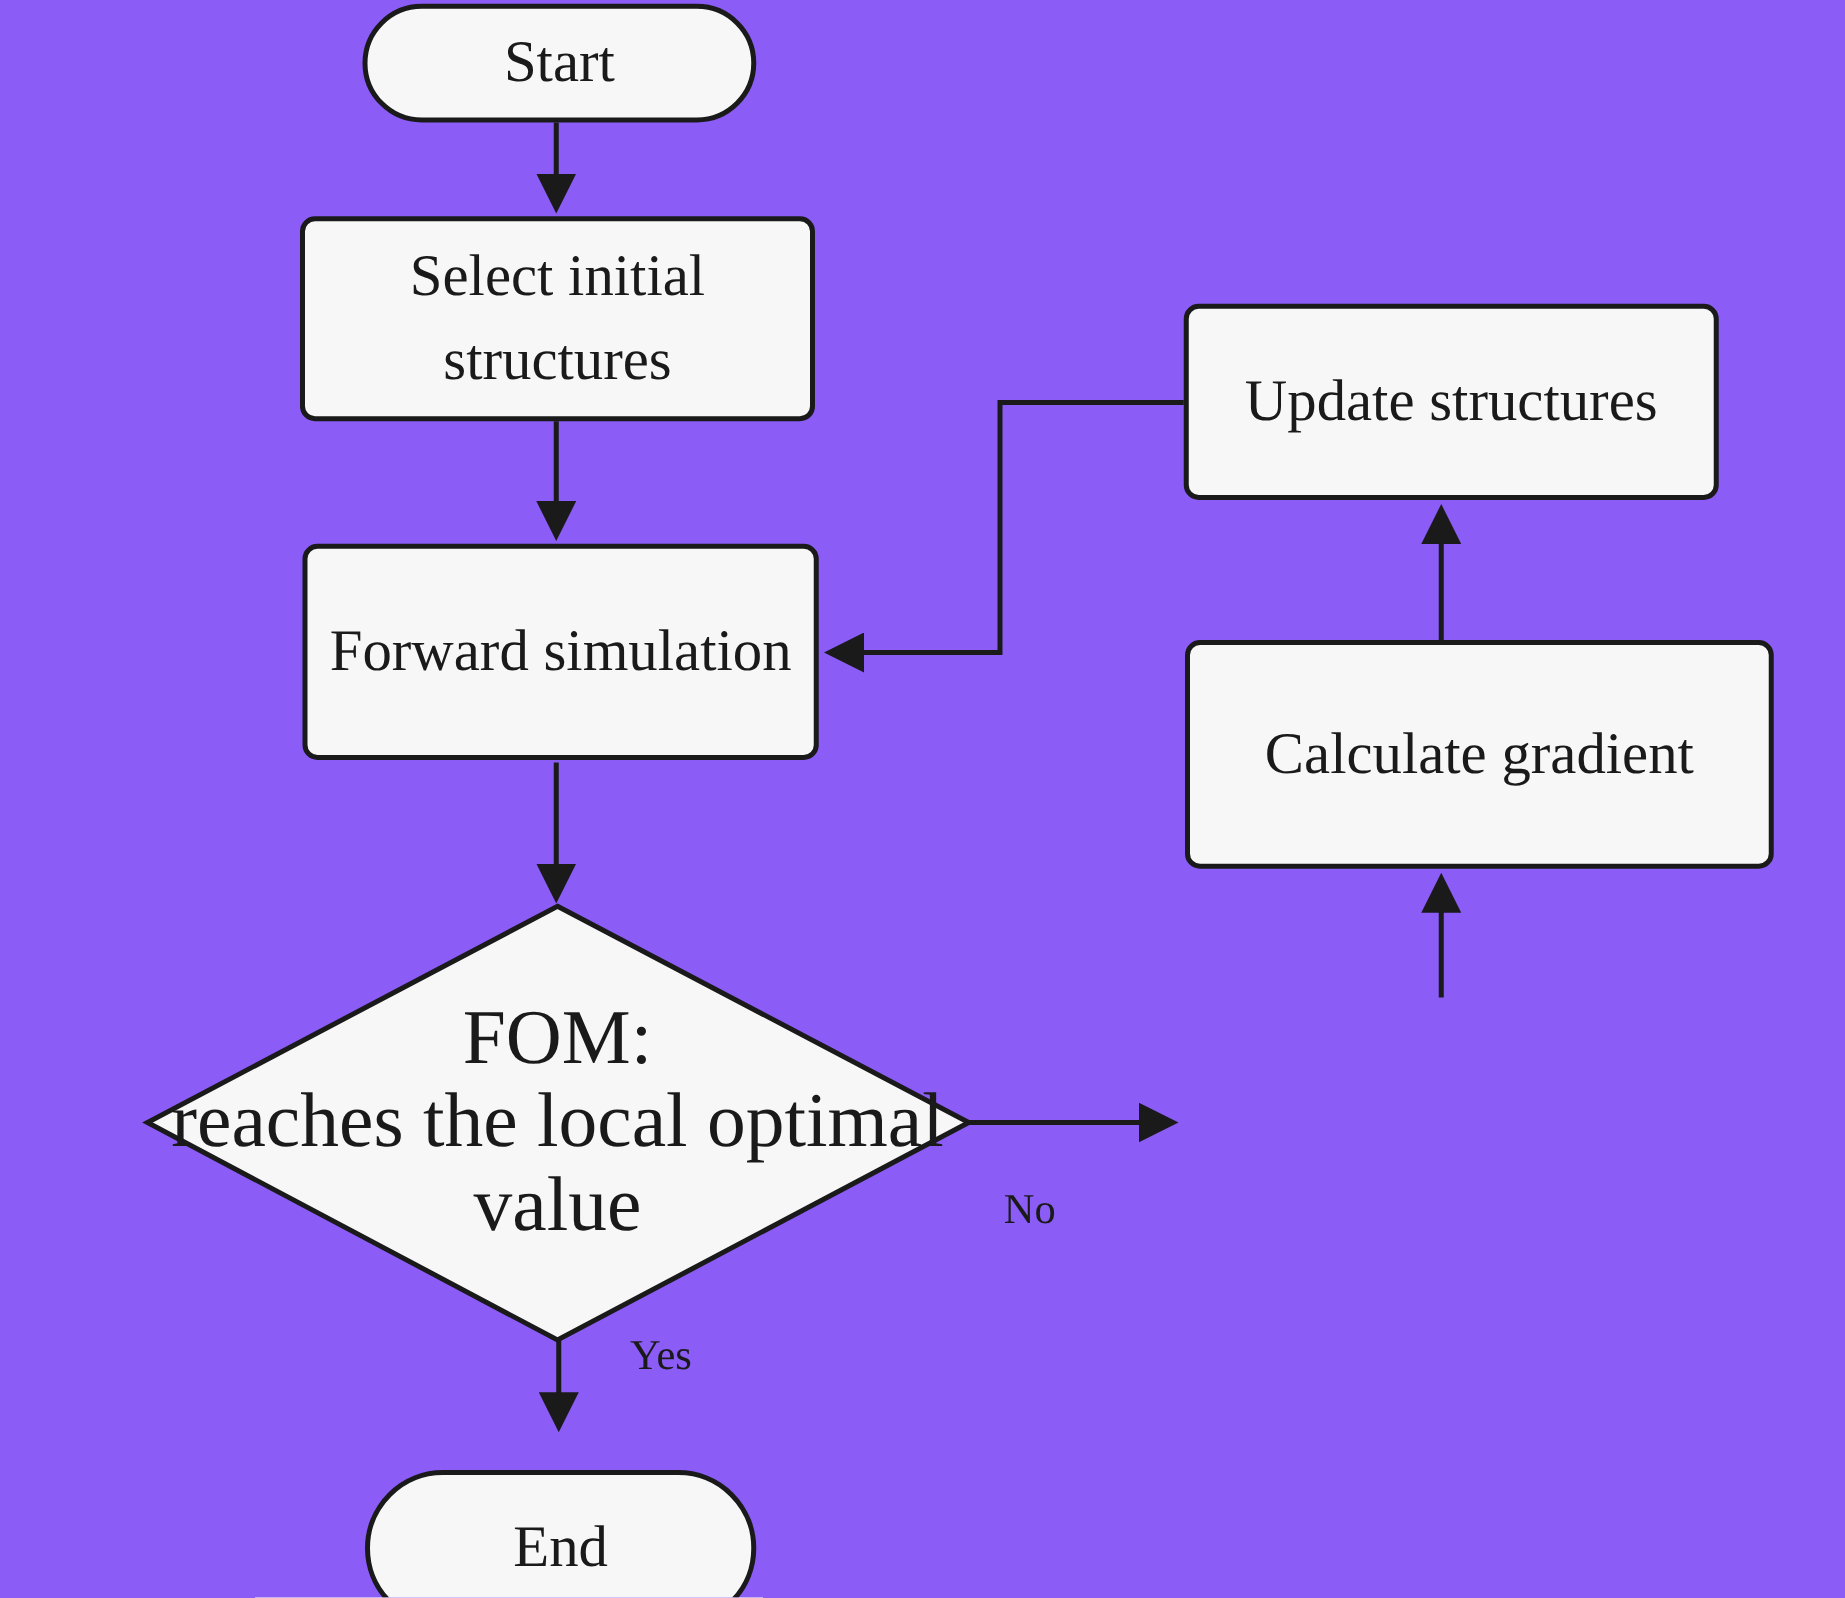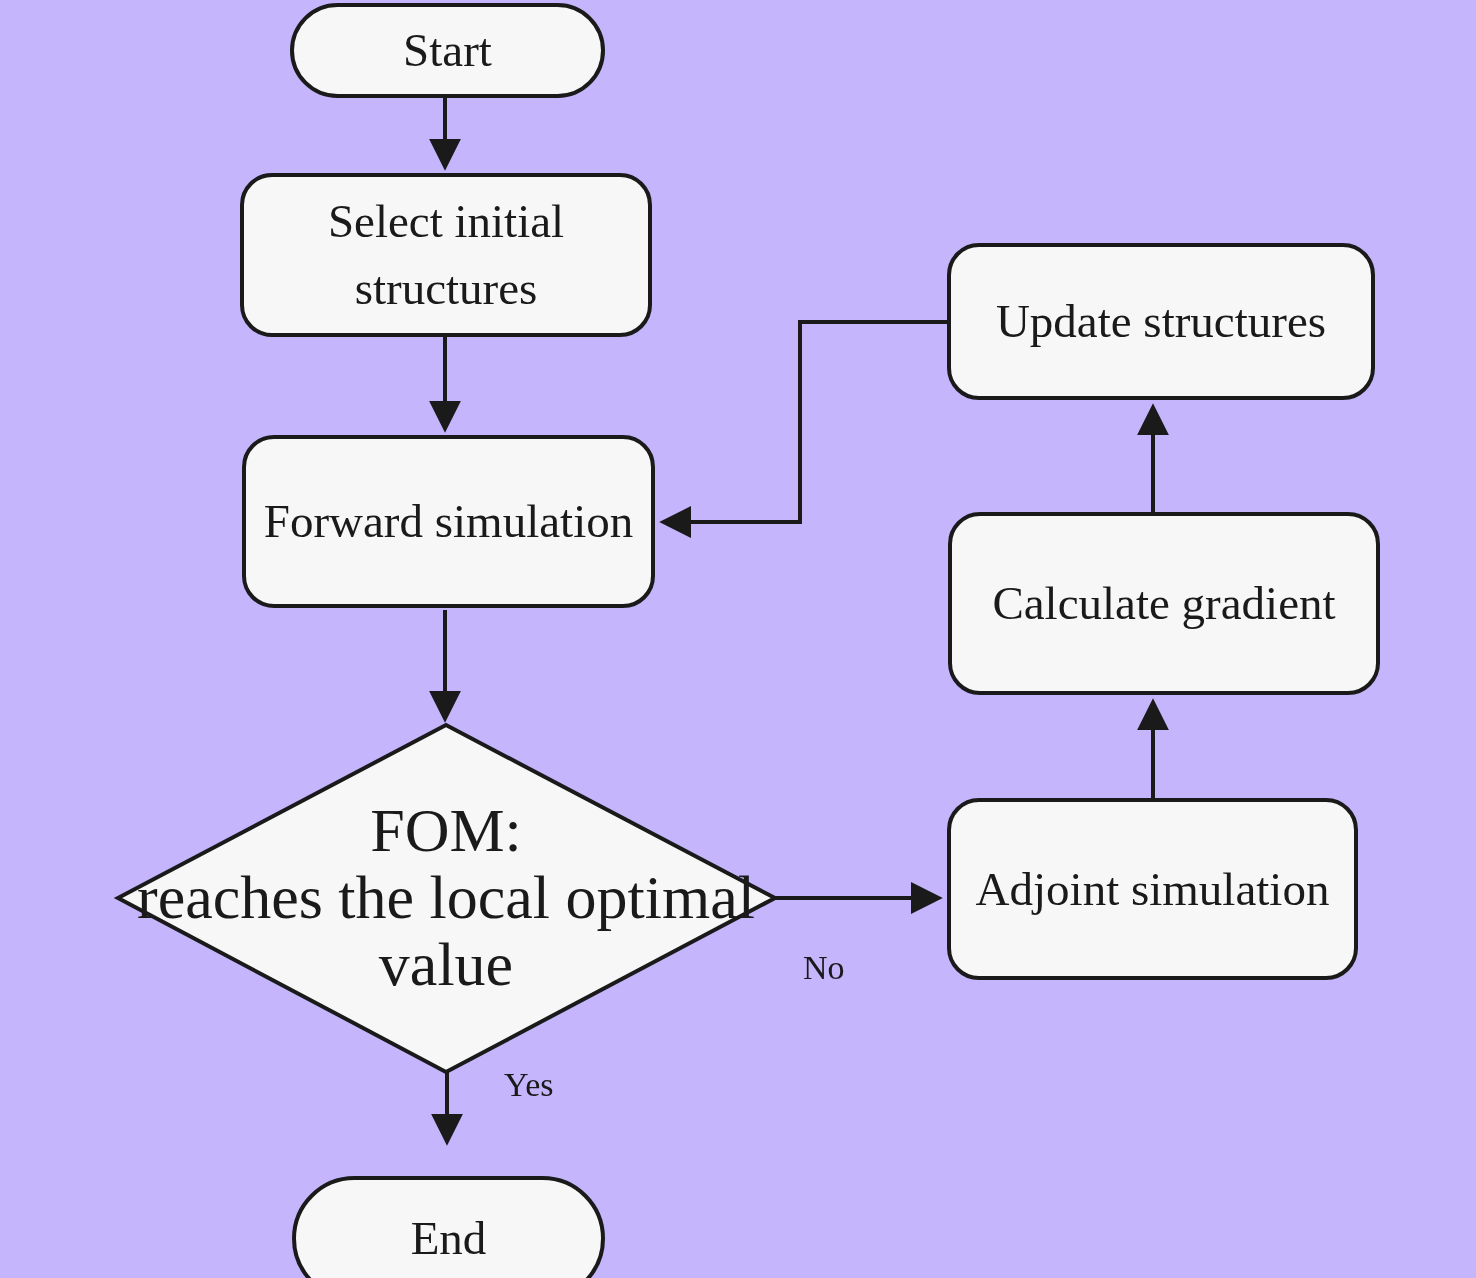--- a/index.html
+++ b/index.html
@@ -4,21 +4,21 @@
 <style>
   html, body {
     margin: 0;
     padding: 0;
     background: #f7f7f7;
   }
   #stage {
     position: relative;
     width: 1476px;
     height: 1278px;
-    background: #c4b5fd;
+    background: #8b5cf6;
     font-family: "Liberation Serif", "DejaVu Serif", serif;
     color: #1a1a1a;
     overflow: hidden;
   }
   #connector-layer {
     position: absolute;
     left: 0;
     top: 0;
     width: 1476px;
     height: 1278px;
@@ -33,29 +33,29 @@
     justify-content: center;
     text-align: center;
     font-size: 47px;
     line-height: 1.42;
   }
   .node .label {
     display: block;
     width: 100%;
     padding: 0 14px;
   }
-  .rounded { border-radius: 32px; }
+  .rounded { border-radius: 12px; }
   .stadium { border-radius: 9999px; }
 
   .node-start    { left: 290px;  top: 3px;    width: 315px; height: 95px;  }
   .node-select   { left: 240px;  top: 173px;  width: 412px; height: 164px; }
   .node-forward  { left: 242px;  top: 435px;  width: 413px; height: 173px; text-align: center; }
   .node-end      { left: 292px;  top: 1176px; width: 313px; height: 125px; }
   .node-update   { left: 947px;  top: 243px;  width: 428px; height: 157px; }
-  .node-calc     { left: 948px;  top: 512px;  width: 432px; height: 183px; }
+  .node-calc     { left: 948px;  top: 512px;  width: 471px; height: 183px; }
   .node-adjoint  { left: 947px;  top: 798px;  width: 411px; height: 182px; }
 
   .decision-label {
     position: absolute;
     left: 118px;
     top: 797px;
     width: 656px;
     text-align: center;
     font-size: 62px;
     line-height: 67px;
@@ -129,20 +129,17 @@
   </div>
 
   <div class="node rounded node-update">
     <span class="label">Update structures</span>
   </div>
 
   <div class="node rounded node-calc">
     <span class="label">Calculate gradient</span>
   </div>
 
-  <div class="node rounded node-adjoint">
-    <span class="label">Adjoint simulation</span>
-  </div>
 
   <div class="edge-label edge-label-yes">Yes</div>
   <div class="edge-label edge-label-no">No</div>
 
 </div>
 
 </body></html>

